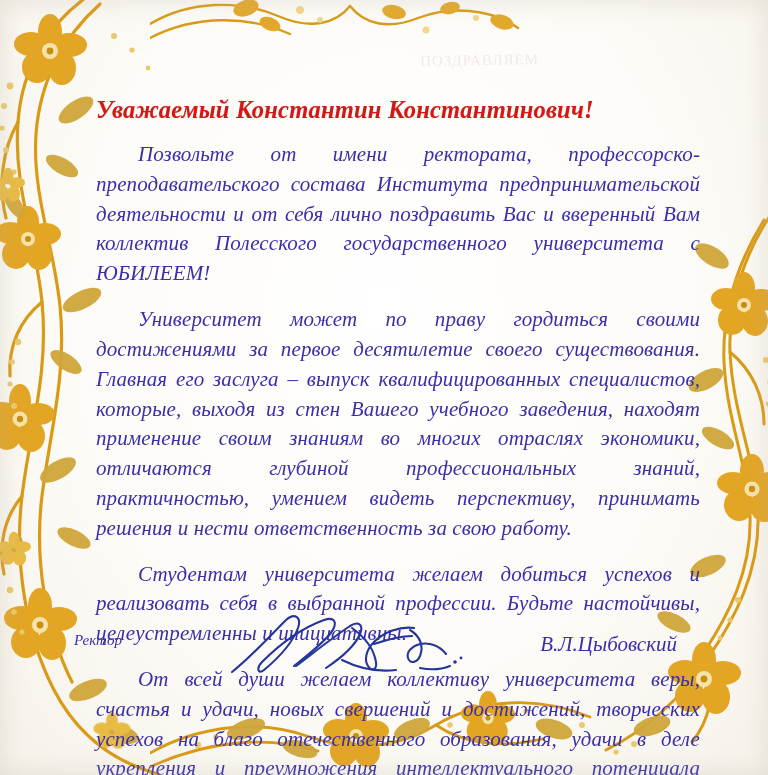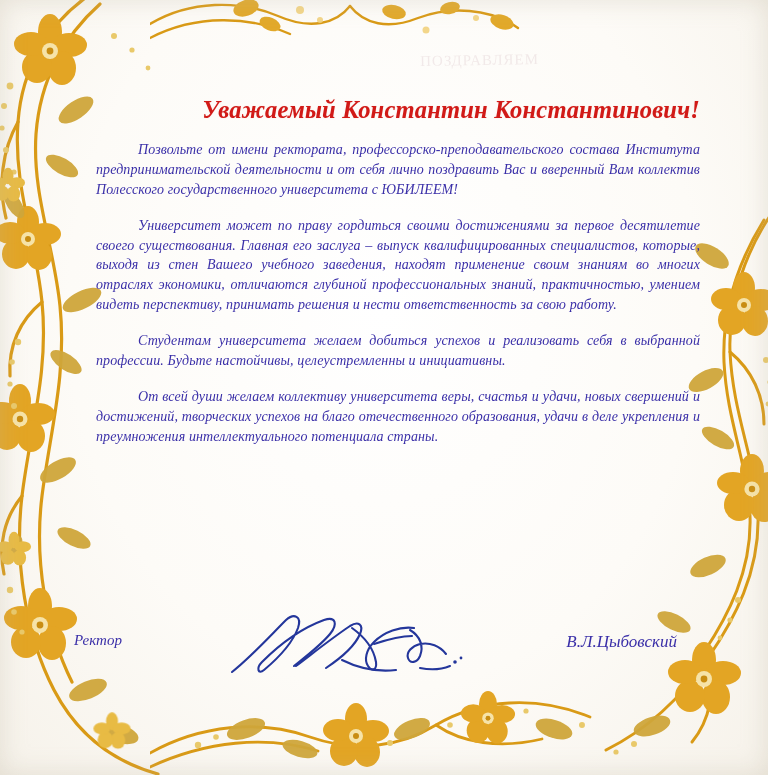--- a/index.html
+++ b/index.html
@@ -60,29 +60,29 @@
     position: absolute;
     left: 96px;
     top: 96px;
     width: 604px;
   }
   #salutation {
     color: #d11a17;
     font-weight: bold;
     font-style: italic;
     font-size: 24.5px;
-    text-align: right;
+    text-align: left;
     margin: 0 0 16px 0;
     letter-spacing: 0.2px;
     text-shadow: 0 0 1px rgba(209,26,23,0.25);
   }
   .para {
     color: #3a2fa8;
     font-style: italic;
-    font-size: 14px;
+    font-size: 21px;
     line-height: 1.42;
     text-align: justify;
     text-indent: 42px;
     margin: 16px 0 11px 0;
     letter-spacing: 0.1px;
   }
 
   
   #signature-row {
     position: absolute;
@@ -96,21 +96,21 @@
     left: 0; top: 8px;
     color: #3a2fa8;
     font-style: italic;
     font-size: 15px;
   }
   #signature-name {
     position: absolute;
     right: 22px; top: 8px;
     color: #3a2fa8;
     font-style: italic;
-    font-size: 17px;
+    font-size: 21px;
   }
   #signature-mark {
     position: absolute;
     left: 150px; top: -14px;
     width: 250px; height: 72px;
   }
 </style>
 </head>
 <body>
 

